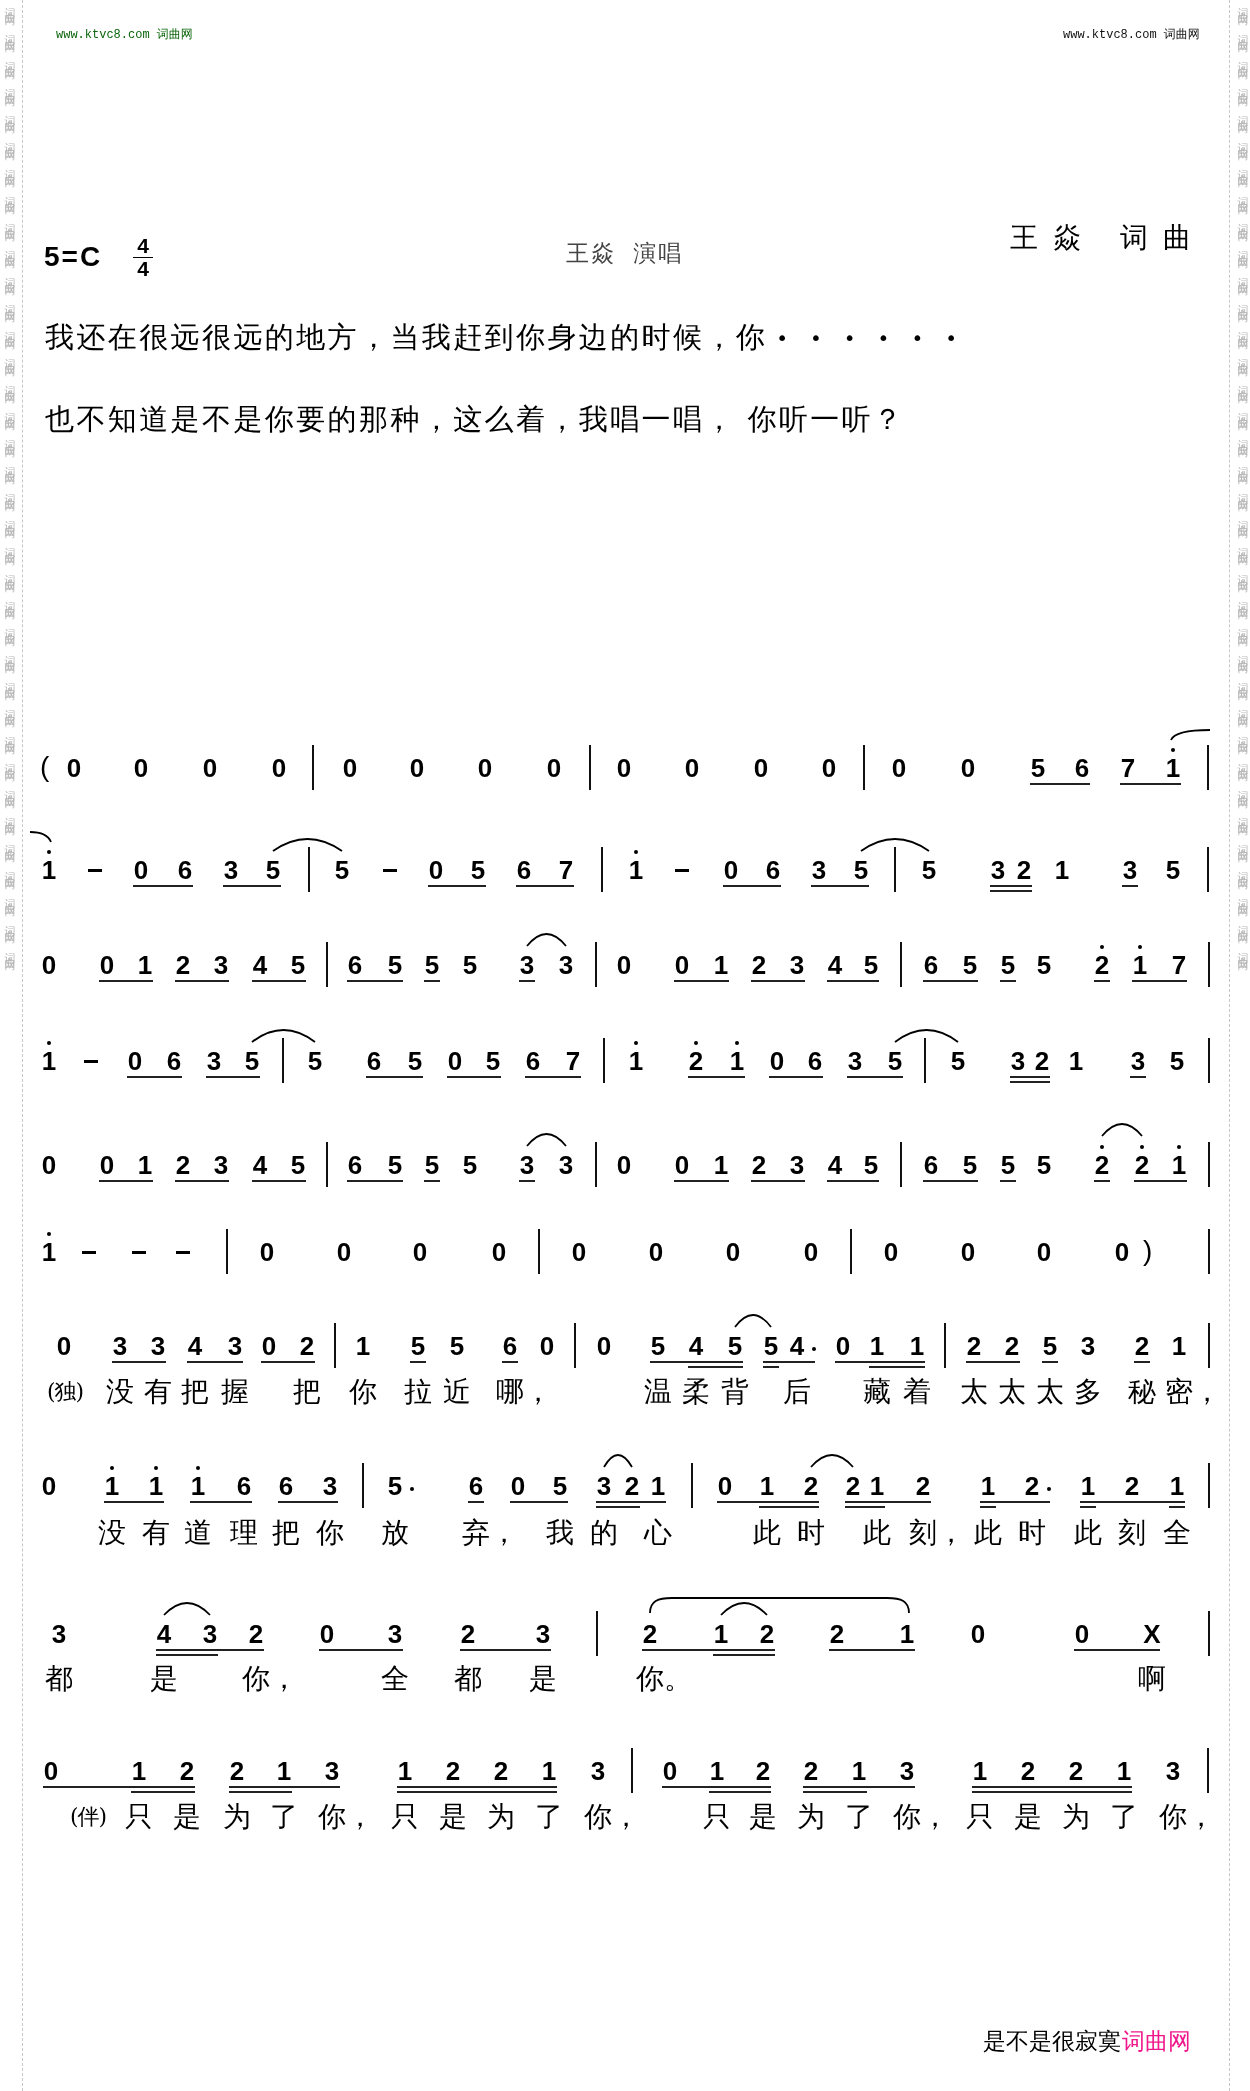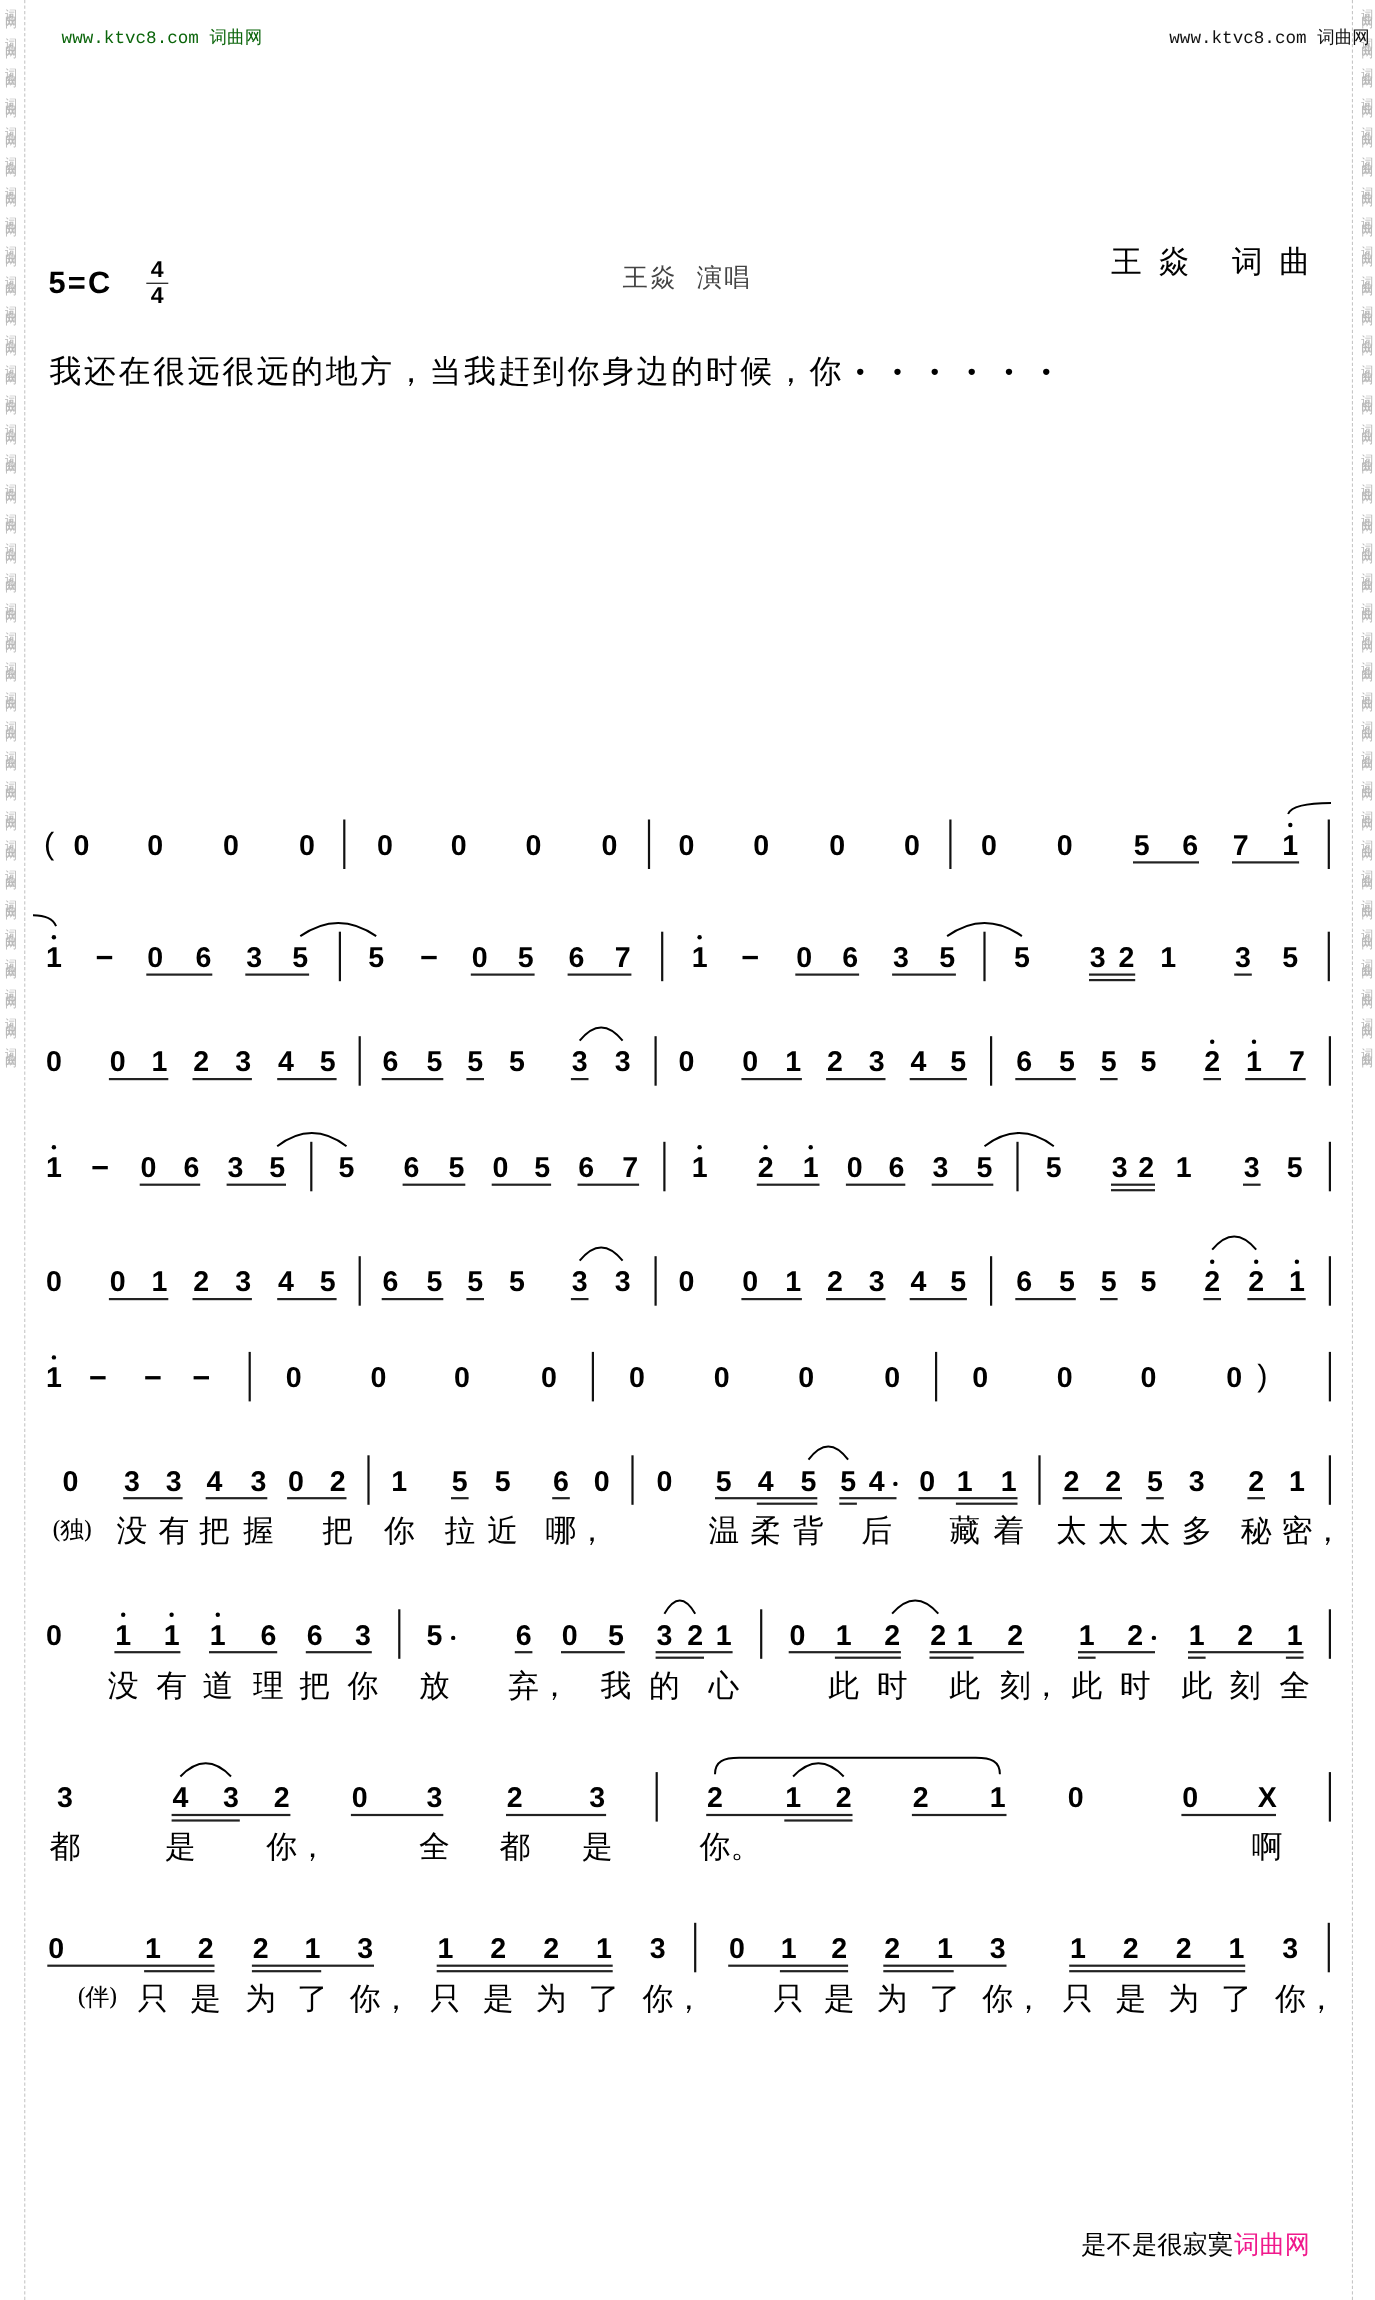--- a/index.html
+++ b/index.html
@@ -17,21 +17,21 @@
     letter-spacing: 4px; color: #b8b8b8; overflow: hidden; white-space: nowrap;
     font-family: "DejaVu Sans", sans-serif;
   }
   .wm.left { left: 2px; }
   .wm.right { left: 1235px; }
   .guide { position: absolute; top: 0; height: 2091px; width: 0; border-left: 1px dashed #c6c6c6; }
   .guide.left { left: 22px; }
   .guide.right { left: 1229px; }
 
   
-  .site { top: 27px; font-family: "Liberation Mono", monospace; font-size: 16px; line-height: 16px; }
+  .site { top: 27px; font-family: "Liberation Mono", monospace; font-size: 12px; line-height: 16px; }
   .site.left { left: 56px; color: #0b650b; }
   .site.right { left: 1063px; color: #111; }
 
   
   .title { left: 433px; top: 163px; font-size: 60px; line-height: 60px; font-weight: bold; letter-spacing: 17px; }
   .key { left: 44px; top: 243px; font-family: "Liberation Sans", sans-serif; font-weight: bold; font-size: 28px; line-height: 28px; letter-spacing: 2px; }
   .timesig { position: absolute; left: 133px; top: 236px; width: 20px; text-align: center;
     font-family: "Liberation Sans", sans-serif; font-weight: bold; font-size: 21px; line-height: 20px; }
   .timesig .num { display: block; border-bottom: 1px solid #000; padding-bottom: 1px; }
   .timesig .den { display: block; padding-top: 1px; }
@@ -79,20 +79,21 @@
   <div class="abs key">5=C</div>
   <div class="timesig">
     <span class="num">4</span>
     <span class="den">4</span>
   </div>
   <div class="abs performer">王焱 演唱</div>
   <div class="abs credits">王焱 词曲</div>
 
   <div class="narration">
     <div class="narr-line"><span>我还在很远很远的地方，当我赶到你身边的时候，你</span><span class="narr-trail">••••••</span></div>
+    <div class="narr-line"><span>也不知道是不是你要的那种，这么着，我唱一唱， 你听一听？</span><span class="narr-trail"></span></div>
   </div>
 
   <div id="score">
     <svg id="slurs" width="1250" height="2091">
         <path d="M1171,740 Q1175,730 1210,730"></path>
         <path d="M30,832 Q47,832 51,842"></path>
         <path d="M273,851 Q307.5,827 342,851"></path>
         <path d="M861,851 Q895,827 929,851"></path>
         <path d="M527,946 Q546.5,922 566,946"></path>
         <path d="M252,1042 Q283.5,1018 315,1042"></path>

